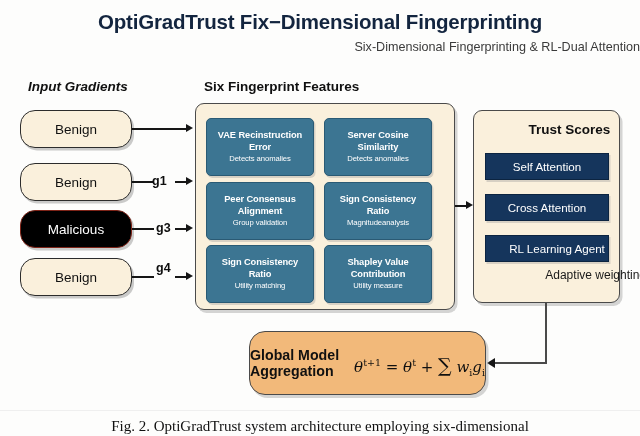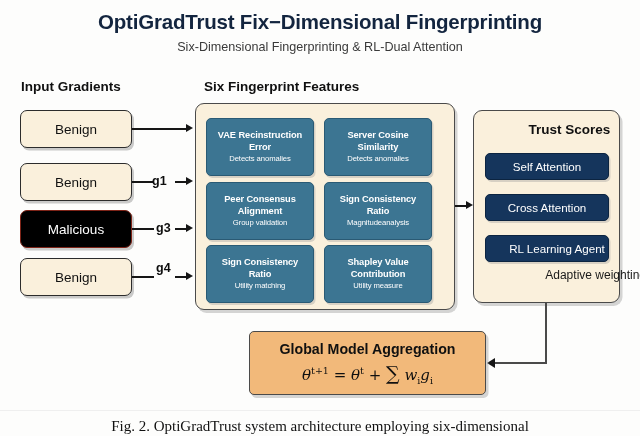--- a/index.html
+++ b/index.html
@@ -30,43 +30,43 @@
     font-size: 20.5px;
     font-weight: bold;
     color: #13253f;
     letter-spacing: -0.2px;
     white-space: nowrap;
   }
   .fig-subtitle {
     position: absolute;
     left: 0; top: 40px;
     width: 640px;
-    text-align: center;
+    text-align: right;
     font-size: 12.6px;
     color: #3a3a3a;
   }
 
   
   .col-header {
     position: absolute;
     font-size: 13.5px;
     font-weight: bold;
     color: #101010;
     white-space: nowrap;
   }
-  #hdr-input   { left: 21px;  top: 79px; }
+  #hdr-input   { left: 28px;  top: 79px; font-style: italic; }
   #hdr-feats   { left: 204px; top: 79px; }
 
   
   .grad-box {
     position: absolute;
     left: 20px;
     width: 112px;
     height: 38px;
-    border-radius: 7px;
+    border-radius: 15px;
     border: 1.4px solid #2c2c2c;
     box-sizing: border-box;
     display: flex;
     align-items: center;
     justify-content: center;
     font-size: 13.5px;
     box-shadow: 2px 2.5px 0 rgba(140,140,140,0.45);
   }
   .grad-benign {
     background: #faf0dc;
@@ -169,21 +169,21 @@
     font-weight: bold;
     color: #101010;
   }
   .trust-box {
     position: absolute;
     left: 485px;
     width: 124px;
     height: 27px;
     background: #15355c;
     border: 1.2px solid #0c2440;
-    border-radius: 5px;
+    border-radius: 0;
     box-sizing: border-box;
     display: flex;
     align-items: center;
     justify-content: center;
     color: #ffffff;
     font-size: 11.6px;
     box-shadow: 1.5px 2px 0 rgba(150,150,150,0.35);
   }
   #trust0 { top: 153px; }
   #trust1 { top: 194px; }
@@ -197,24 +197,23 @@
     color: #191919;
   }
 
   
   #agg-box {
     position: absolute;
     left: 249px; top: 331px;
     width: 237px; height: 64px;
     background: #f2b97a;
     border: 1.6px solid #4a4a4a;
-    border-radius: 5px;
+    border-radius: 16px;
     box-sizing: border-box;
     display: flex;
-    flex-direction: column;
     align-items: center;
     justify-content: center;
     box-shadow: 2.5px 3px 0 rgba(150,150,150,0.4);
   }
   #agg-title {
     font-size: 14.2px;
     font-weight: bold;
     color: #101010;
   }
   #agg-formula {

